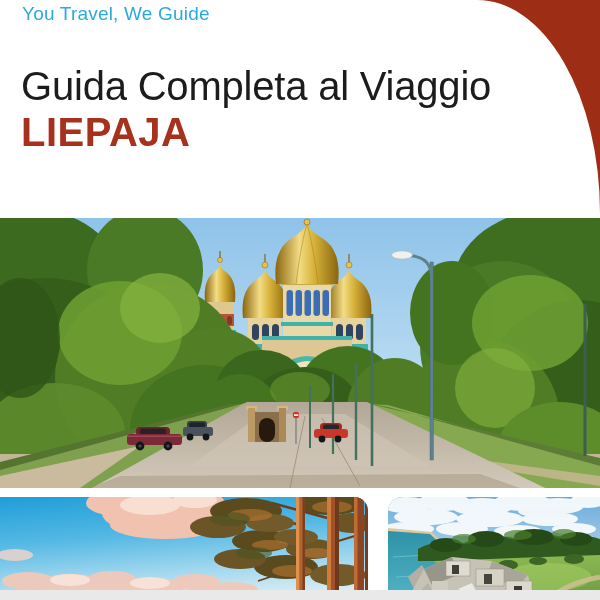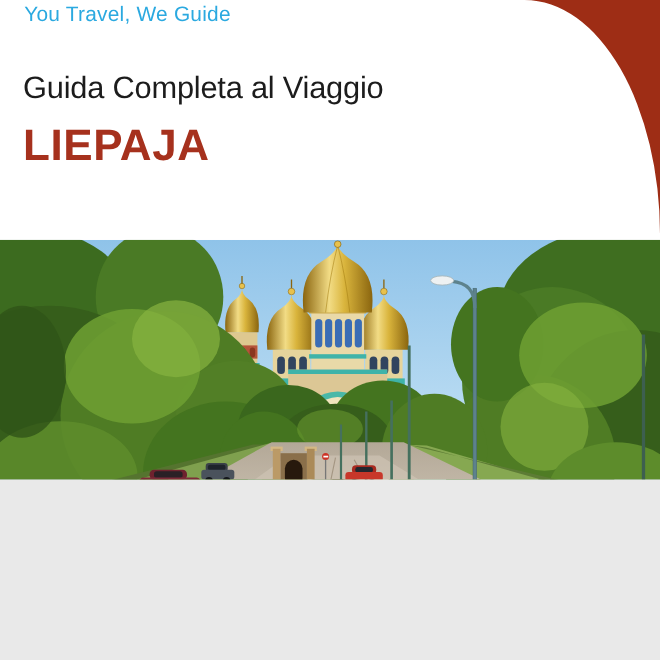--- a/index.html
+++ b/index.html
@@ -1,28 +1,28 @@
 <!DOCTYPE html>
 <html style="--tagline-blue: #2BA9E0; --title-black: #1C1C1C; --city-red: #A6311D; --corner-red: #9E2D15;"><head>
 <meta charset="utf-8">
 <style>
   html,body{margin:0;padding:0;background:#e9e9e9;}
   .page{
-    position:relative;width:600px;height:436px;background:#fff;overflow:hidden;
+    position:relative;width:600px;height:590px;background:#fff;overflow:hidden;
     font-family:"Liberation Sans", sans-serif;
   }
   .corner-svg{position:absolute;top:0;right:0;display:block;}
   .tagline{
     position:absolute;left:22px;top:3px;
     font-size:19px;font-weight:400;color:var(--tagline-blue,#2BA9E0);
     letter-spacing:.2px;
   }
   .title{
     position:absolute;left:21px;top:64px;margin:0;
-    font-size:28px;font-weight:400;color:var(--title-black,#1C1C1C);
+    font-size:40px;font-weight:400;color:var(--title-black,#1C1C1C);
     letter-spacing:-.2px;
   }
   .city{
     position:absolute;left:21px;top:110px;margin:0;
     font-size:40px;font-weight:700;color:var(--city-red,#A6311D);
     letter-spacing:.5px;
   }
   .hero{position:absolute;left:0;top:218px;width:600px;height:270px;margin:0;overflow:hidden;}
   .photo-bl{position:absolute;left:0;top:497px;width:368px;height:103px;margin:0;overflow:hidden;border-radius:0 14px 0 0;}
   .photo-br{position:absolute;left:388px;top:497px;width:212px;height:103px;margin:0;overflow:hidden;border-radius:14px 0 0 0;}

